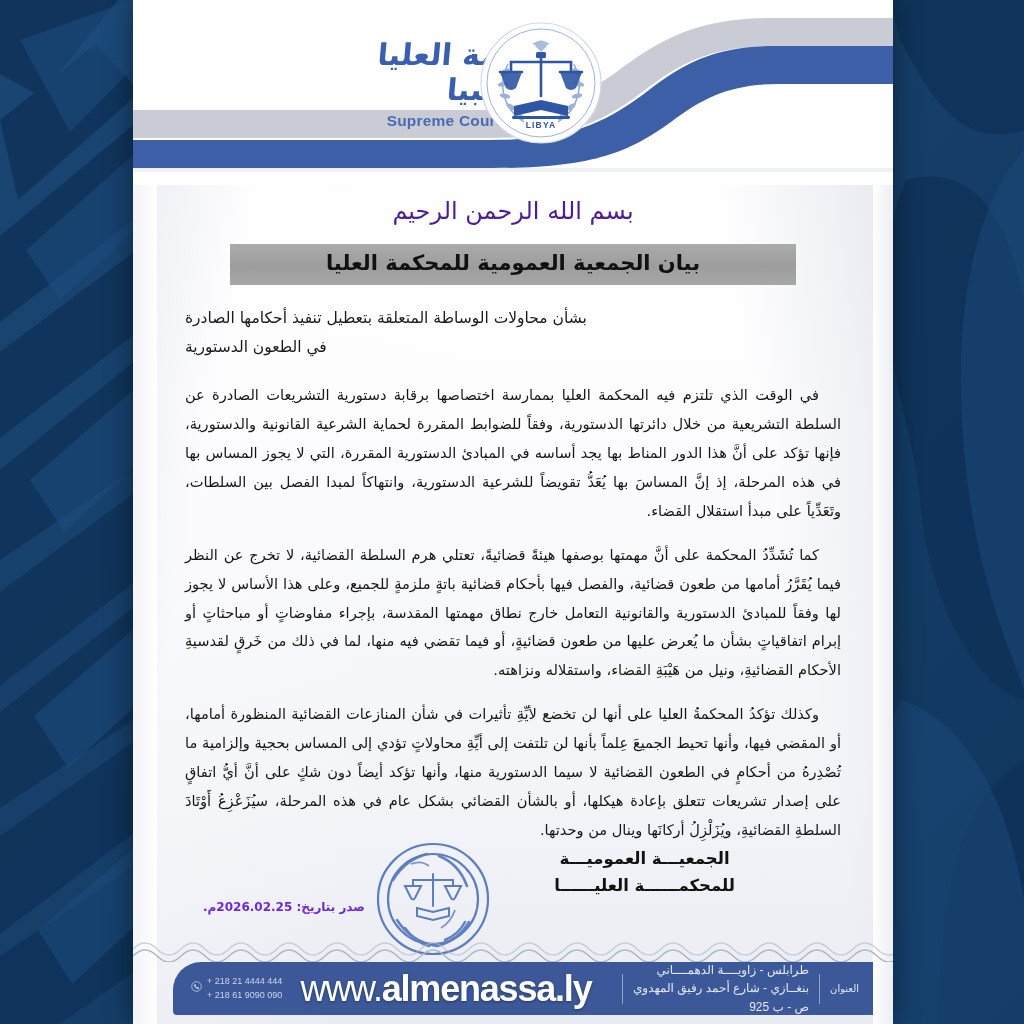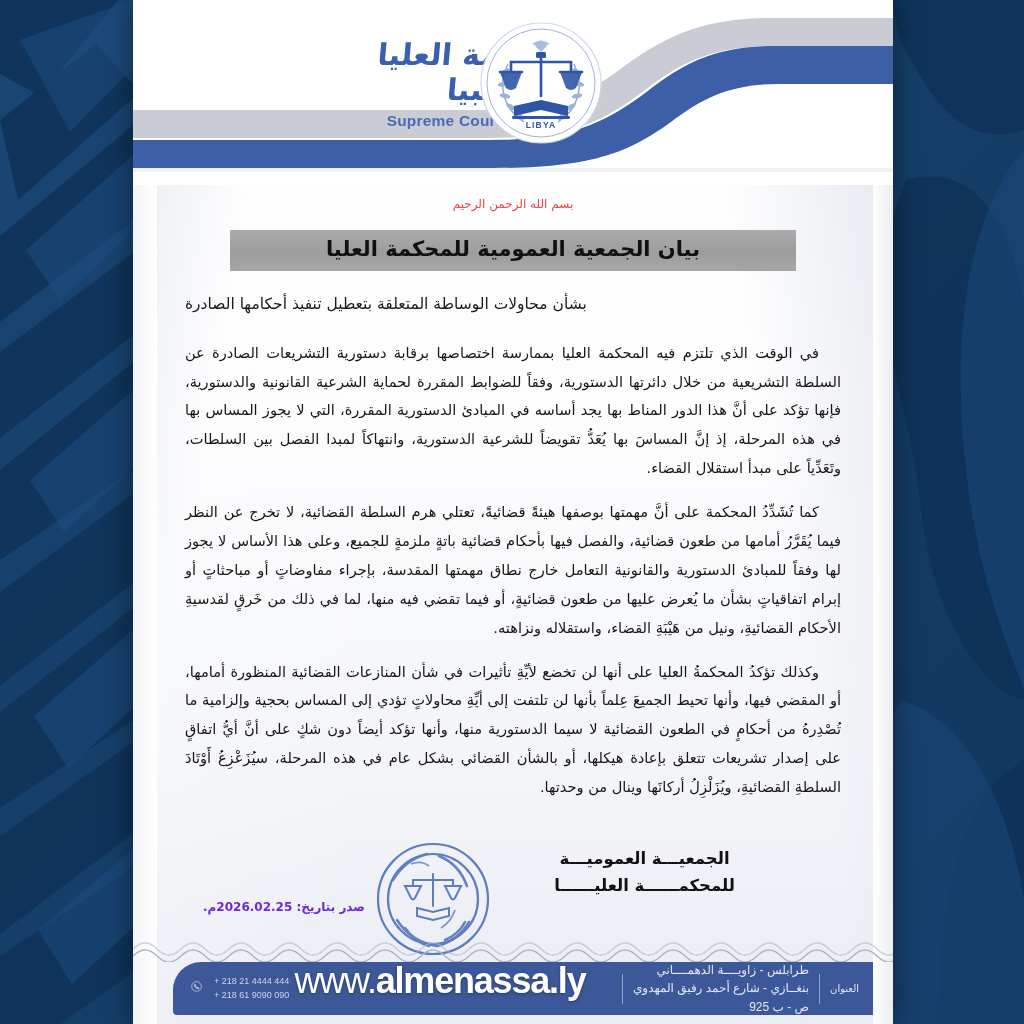--- a/index.html
+++ b/index.html
@@ -93,22 +93,22 @@
     position: absolute;
     left: 0; top: 185px;
     width: 760px;
     padding: 0 52px;
     direction: rtl;
   }
 
   #basmala {
     text-align: center;
     font-family: "DejaVu Sans", sans-serif;
-    font-size: 12px;
-    color: #ef4444;
+    font-size: 24px;
+    color: #4c1d95;
     margin-top: 12px;
     letter-spacing: -.5px;
   }
 
   #title-banner {
     margin: 19px auto 0;
     width: 566px;
     background: linear-gradient(180deg,#ababab 0%, #9d9d9d 55%, #a7a7a7 100%);
     text-align: center;
     padding: 7px 0 10px;
@@ -230,30 +230,30 @@
     font-family: "Liberation Sans", sans-serif;
     font-size: 9px;
     color: #ccd5ea;
     line-height: 1.5;
     direction: ltr;
     text-align: left;
     white-space: nowrap;
     margin-right: auto;
     display: flex;
     align-items: center;
-    gap: 12px;
+    gap: 5px;
   }
 
   
   #watermark {
     position: absolute;
-    left: 4px; top: 952px;
+    left: 10px; top: 952px;
     width: 872px; height: 58px;
     display: flex;
-    align-items: center;
+    align-items: flex-end;
     justify-content: center;
     pointer-events: none;
   }
   #watermark-text {
     font-family: "Liberation Sans", sans-serif;
     font-size: 36px;
     color: #ffffff;
     letter-spacing: -1.2px;
     text-shadow: 0 1px 3px rgba(0,0,0,.35);
   }
@@ -380,20 +380,21 @@
 
   <div id="content">
     <div id="basmala">بسم الله الرحمن الرحيم</div>
 
     <div id="title-banner">
       <div id="title-banner-text">بيان الجمعية العمومية للمحكمة العليا</div>
     </div>
 
     <div id="subtitle">
       <span class="l1">بشأن محاولات الوساطة المتعلقة بتعطيل تنفيذ أحكامها الصادرة</span>
+      <span class="l2">في الطعون الدستورية</span>
     </div>
 
     <p class="para">في الوقت الذي تلتزم فيه المحكمة العليا بممارسة اختصاصها برقابة دستورية التشريعات الصادرة عن السلطة التشريعية من خلال دائرتها الدستورية، وفقاً للضوابط المقررة لحماية الشرعية القانونية والدستورية، فإنها تؤكد على أنَّ هذا الدور المناط بها يجد أساسه في المبادئ الدستورية المقررة، التي لا يجوز المساس بها في هذه المرحلة، إذ إنَّ المساسَ بها يُعَدُّ تقويضاً للشرعية الدستورية، وانتهاكاً لمبدا الفصل بين السلطات، وتَعَدِّياً على مبدأ استقلال القضاء.</p>
     <p class="para">كما تُشَدِّدُ المحكمة على أنَّ مهمتها بوصفها هيئةً قضائيةً، تعتلي هرم السلطة القضائية، لا تخرج عن النظر فيما يُقَرَّرُ أمامها من طعون قضائية، والفصل فيها بأحكام قضائية باتةٍ ملزمةٍ للجميع، وعلى هذا الأساس لا يجوز لها وفقاً للمبادئ الدستورية والقانونية التعامل خارج نطاق مهمتها المقدسة، بإجراء مفاوضاتٍ أو مباحثاتٍ أو إبرام اتفاقياتٍ بشأن ما يُعرض عليها من طعون قضائيةٍ، أو فيما تقضي فيه منها، لما في ذلك من خَرقٍ لقدسيةِ الأحكام القضائيةِ، ونيل من هَيْبَةِ القضاء، واستقلاله ونزاهته.</p>
     <p class="para">وكذلك تؤكدُ المحكمةُ العليا على أنها لن تخضع لأيِّةِ تأثيرات في شأن المنازعات القضائية المنظورة أمامها، أو المقضي فيها، وأنها تحيط الجميعَ عِلماً بأنها لن تلتفت إلى أيِّةِ محاولاتٍ تؤدي إلى المساس بحجية وإلزامية ما تُصْدِرهُ من أحكامٍ في الطعون القضائية لا سيما الدستورية منها، وأنها تؤكد أيضاً دون شكٍ على أنَّ أيُّ اتفاقٍ على إصدار تشريعات تتعلق بإعادة هيكلها، أو بالشأن القضائي بشكل عام في هذه المرحلة، سيُزَعْزِعُ أَوْتَادَ السلطةِ القضائيةِ، ويُزَلْزِلُ أركانَها وينال من وحدتها.</p>
   </div>
 
   <div id="signature-zone">
     <div id="sig-lines">
       <div>الجمعيـــة العموميـــة</div>

